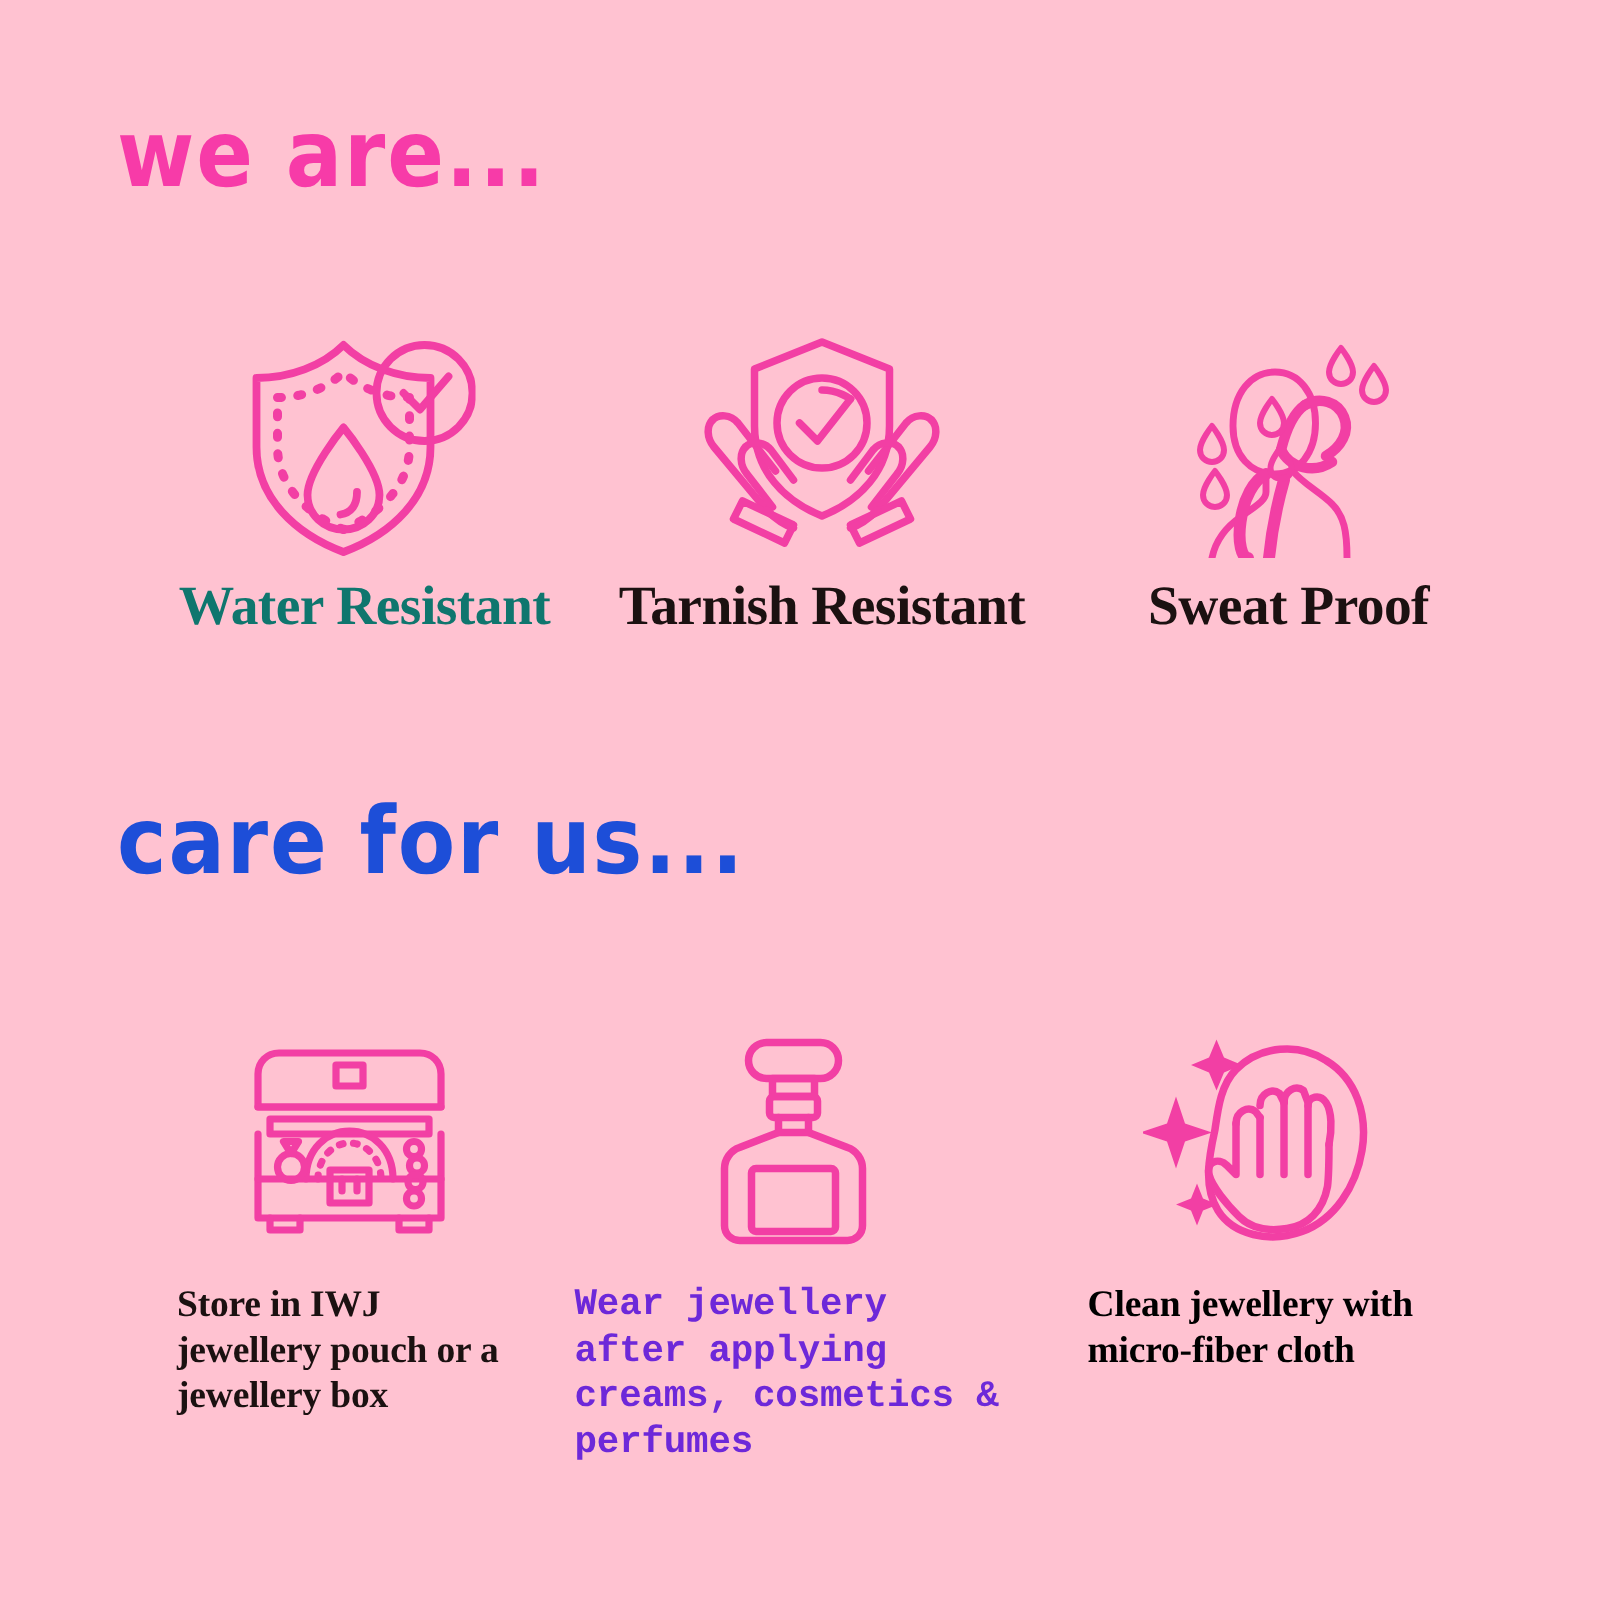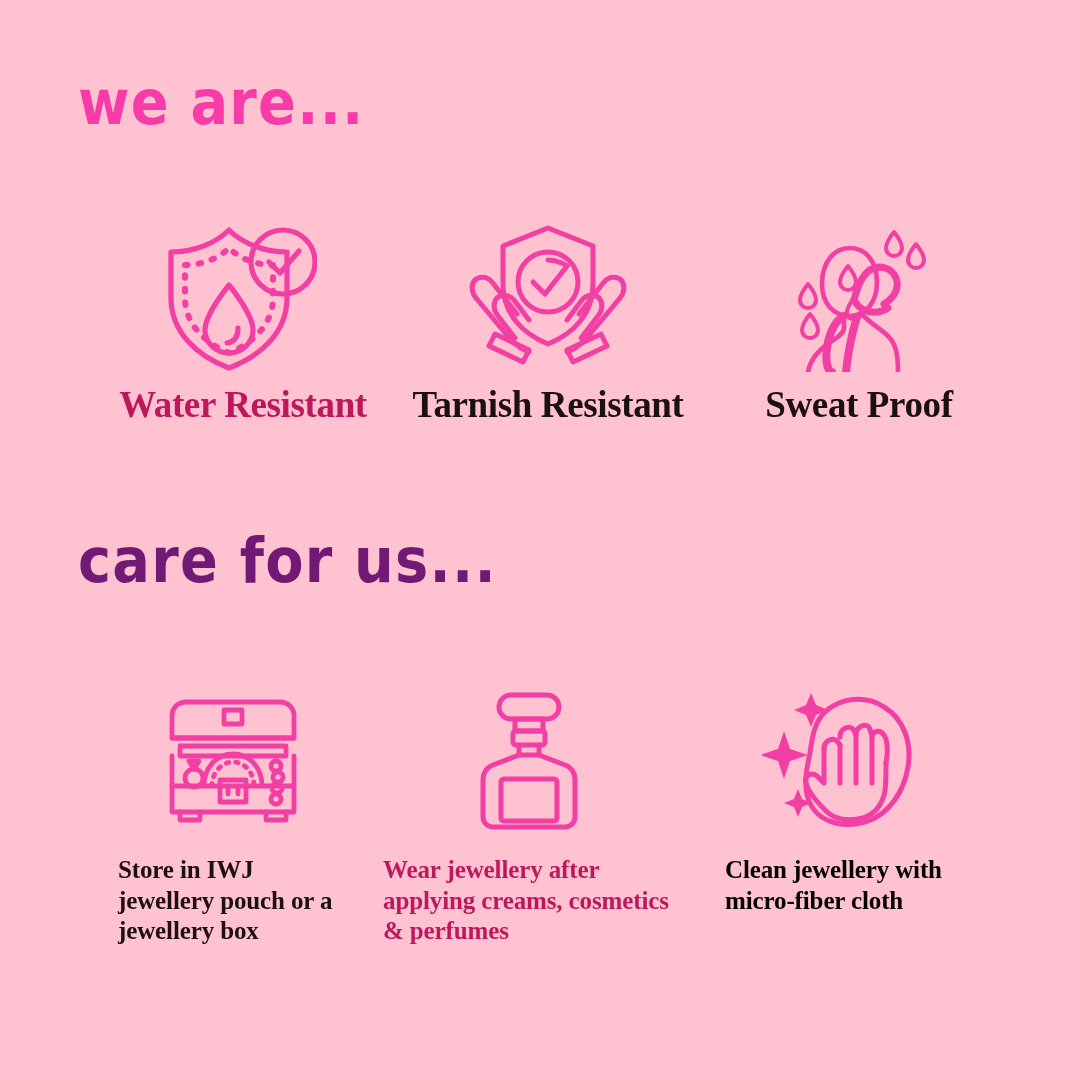--- a/index.html
+++ b/index.html
@@ -137,21 +137,21 @@
 
             <path d="M80 63 C80 63 104 92 104 108 C104 121 93 131 80 131 C67 131 56 121 56 108 C56 92 80 63 80 63 Z"></path>
 
             <path d="M89 106 C89 115 85 120 78 121"></path>
 
             <circle cx="134" cy="40" r="32"></circle>
             <path d="M120 40 L131 51 L150 29"></path>
           </svg>
         </span>
       </div>
-      <div class="feature-label" style="color: #be185d; margin-left: 20px;">Water Resistant</div>
+      <div class="feature-label" style="color: #0f766e; margin-left: 20px;">Water Resistant</div>
     </div>
 
     <div class="feature feature-tarnish">
       <div class="icon-wrap">
         <span>
           <svg width="162" height="150" viewBox="0 0 162 150" fill="none" stroke="#F23FA4" stroke-width="5" stroke-linecap="round" stroke-linejoin="round">
 
             <path d="M81 6 L126 24 L126 62 C126 92 106 112 81 122 C56 112 36 92 36 62 L36 24 Z"></path>
 
             <circle cx="81" cy="60" r="30"></circle>
@@ -201,21 +201,21 @@
             <path d="M110 10 C110 10 118 20 118 26 C118 31 114 34 110 34 C106 34 102 31 102 26 C102 20 110 10 110 10 Z" stroke-width="4"></path>
             <path d="M132 22 C132 22 140 32 140 38 C140 43 136 46 132 46 C128 46 124 43 124 38 C124 32 132 22 132 22 Z" stroke-width="4"></path>
           </svg>
         </span>
       </div>
       <div class="feature-label" style="color: rgb(27, 17, 17);">Sweat Proof</div>
     </div>
 
   </div>
 
-  <div class="heading heading-care-for-us" style="color: #701a75;">care for us...</div>
+  <div class="heading heading-care-for-us" style="color: #1d4ed8;">care for us...</div>
 
   <div class="section section-care">
 
     <div class="feature feature-store">
       <div class="icon-wrap icon-wrap-care">
         <span>
           <svg width="150" height="134" viewBox="0 0 150 134" fill="none" stroke="#F23FA4" stroke-width="4.8" stroke-linecap="round" stroke-linejoin="round">
 
             <path d="M14 44 L14 22 C14 14 20 8 28 8 L122 8 C130 8 136 14 136 22 L136 44 Z"></path>
             <path d="M14 44 L136 44"></path>
@@ -259,21 +259,21 @@
             <rect x="40" y="40" width="32" height="14" rx="3"></rect>
 
             <path d="M46 54 L46 64 M66 54 L66 64"></path>
 
             <path d="M46 64 L20 74 C14 76 10 82 10 88 L10 126 C10 132 15 136 20 136 L92 136 C97 136 102 132 102 126 L102 88 C102 82 98 76 92 74 L66 64 Z"></path>
 
             <rect x="28" y="88" width="56" height="42" rx="3"></rect>
           </svg>
         </span>
       </div>
-      <div class="care-caption wide" style="color: #be185d;">Wear jewellery after applying creams, cosmetics &amp; perfumes</div>
+      <div class="care-caption wide" style="color: #6d28d9; font-family: Liberation Mono, monospace;">Wear jewellery after applying creams, cosmetics &amp; perfumes</div>
     </div>
 
     <div class="feature feature-clean">
       <div class="icon-wrap icon-wrap-care">
         <span>
           <svg width="156" height="140" viewBox="0 0 156 140" fill="none" stroke="#F23FA4" stroke-width="5" stroke-linecap="round" stroke-linejoin="round">
 
             <path d="M62 22 C78 6 104 4 122 16 C142 28 150 52 146 76 C142 100 128 122 106 130 C84 138 60 132 50 116 C40 100 44 80 48 62 C50 48 52 32 62 22 Z"></path>
 
             <path d="M62 58 C62 50 70 46 75 50 L78 54"></path>

